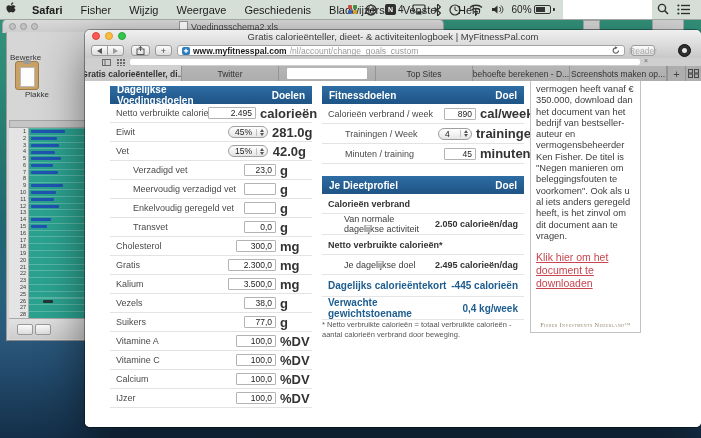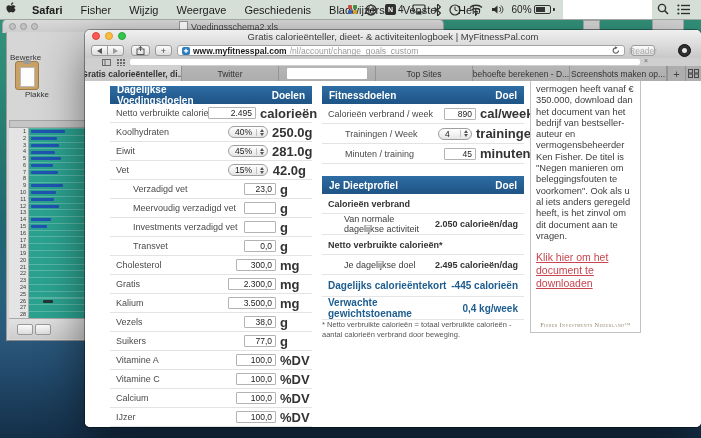--- a/index.html
+++ b/index.html
@@ -357,31 +357,20 @@
         <div class="panel-head">
           <span>Dagelijkse Voedingsdoelen</span>
           <span class="hlink">Doelen</span>
         </div>
         <div class="nrow unit-wide">
           <span class="label">Netto verbruikte calorieën*</span>
           <input class="w-lg" value="2.495" style="">
           <span class="unit">calorieën</span>
         </div>
         <div class="nrow">
-          <span class="label">Koolhydraten</span>
-          <span class="stepper">
-              <span>40%</span>
-              <span class="steparrows">
-                <i class="up"></i>
-                <i class="dn"></i>
-              </span>
-            </span>
-          <span class="unit gval">250.0g</span>
-        </div>
-        <div class="nrow">
           <span class="label">Eiwit</span>
           <span class="stepper">
               <span>45%</span>
               <span class="steparrows">
                 <i class="up"></i>
                 <i class="dn"></i>
               </span>
             </span>
           <span class="unit gval">281.0g</span>
         </div>
@@ -400,21 +389,21 @@
           <span class="label">Verzadigd vet</span>
           <input class="w-sm" value="23,0" style="">
           <span class="unit">g</span>
         </div>
         <div class="nrow indent">
           <span class="label">Meervoudig verzadigd vet</span>
           <input class="w-sm" value="" style="">
           <span class="unit">g</span>
         </div>
         <div class="nrow indent">
-          <span class="label">Investments verzadigd vet</span>
+          <span class="label">Enkelvoudig geregeld vet</span>
           <input class="w-sm" value="" style="">
           <span class="unit">g</span>
         </div>
         <div class="nrow indent">
           <span class="label">Transvet</span>
           <input class="w-sm" value="0,0" style="">
           <span class="unit">g</span>
         </div>
         <div class="nrow">
           <span class="label">Cholesterol</span>

